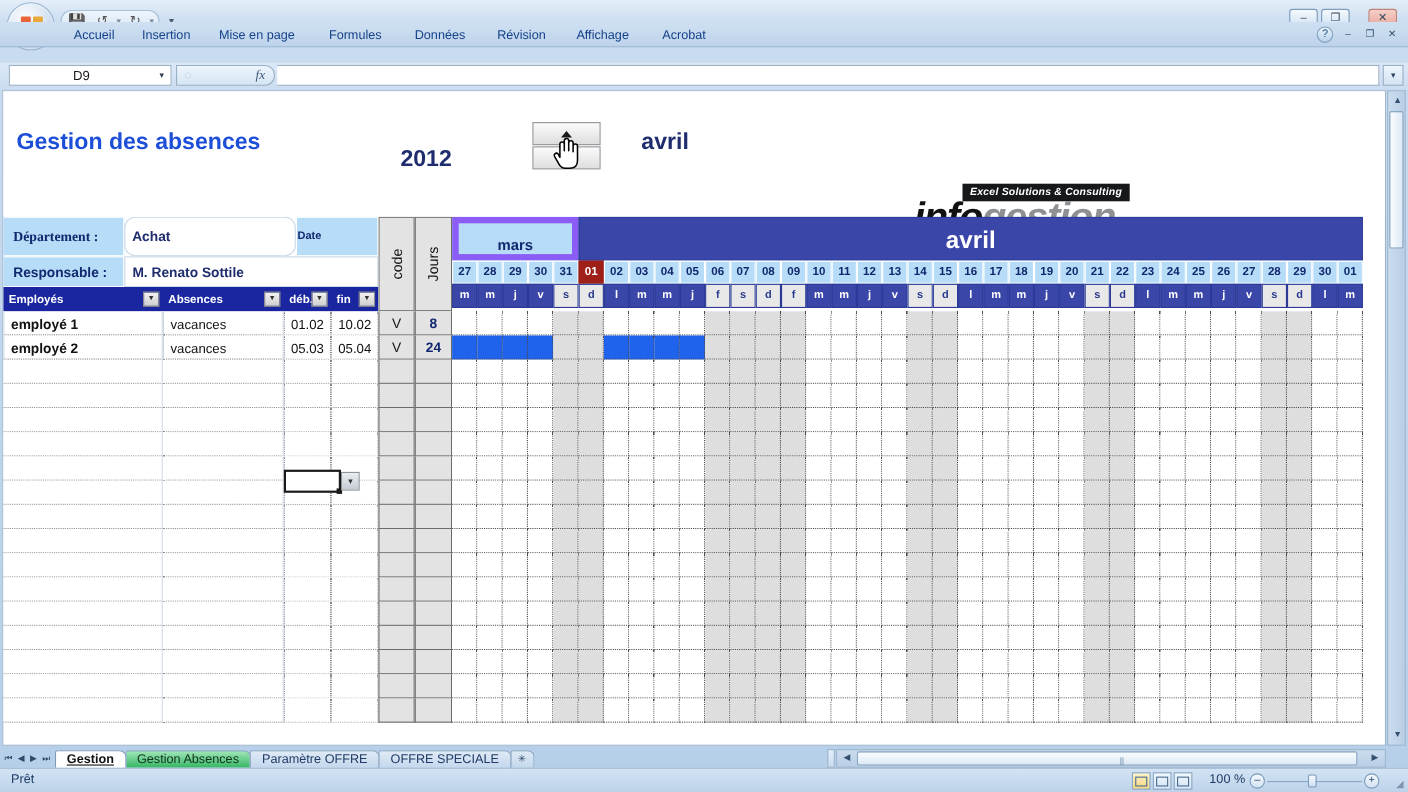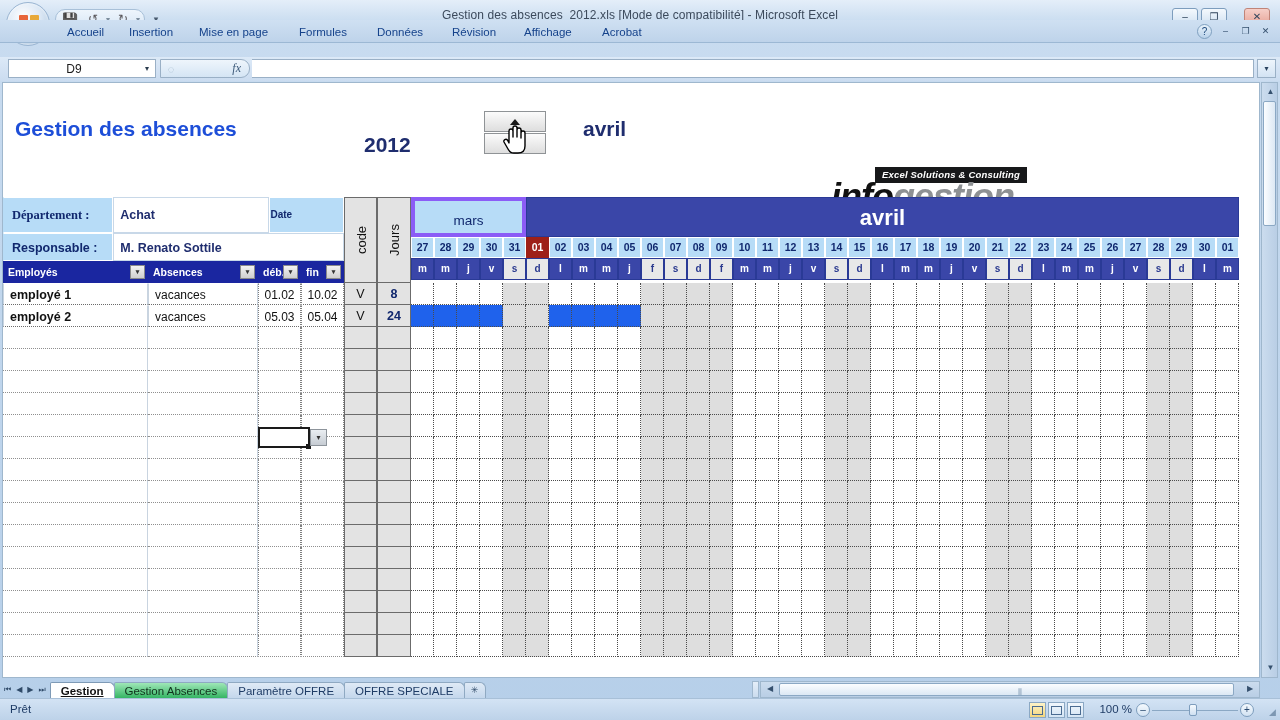--- a/index.html
+++ b/index.html
@@ -124,22 +124,22 @@
     padding:4px 8px; border:1px solid #fff; border-left-color:#b7dcf7; }
   .val-white { background:#fff; color:#1f2d6e; font-weight:bold; font-size:12.5px;
     padding:4px 6px; border:1px solid #c8d8e8; }
   .date-hdr { background:#b7dcf7; color:#11286e; font-weight:bold; font-size:10px;
     text-align:left; padding:4px 0; border:1px solid #fff; }
 
   .vcell { background:#e3e3e3; border:1px solid #6b6b6b; position:relative; }
   .vtext { position:absolute; left:50%; top:50%; transform:translate(-50%,-50%) rotate(-90deg);
     font-size:13px; color:#111; white-space:nowrap; }
 
-  .mon-mars { background:#b7dcf7; color:#11286e; font-weight:normal; font-size:13.5px;
-    text-align:center; line-height:40px; border:4px solid #8b5cf6; }
+  .mon-mars { background:#b7dcf7; color:#11286e; font-weight:bold; font-size:13.5px;
+    text-align:center; line-height:40px; border:6px solid #8b5cf6; }
   .mon-avril { background:#3a46a8; color:#fff; font-weight:bold; font-size:22px;
     text-align:center; line-height:40px; border:1px solid #2a3a96; }
 
   .flt-hdr { background:#1a26a0; color:#fff; font-size:10.5px; font-weight:bold;
     padding:4px 4px; border:1px solid #1a26a0; position:relative; }
   .flt-btn { position:absolute; right:2px; top:3px; width:15px; height:14px;
     background:linear-gradient(#f2f2f2,#cfcfcf); border:1px solid #8b8b8b;
     color:#333; font-size:7px; line-height:12px; text-align:center; }
 
   .dnum { text-align:center; font-size:10.5px; color:#11286e; font-weight:bold;
@@ -239,21 +239,20 @@
   #zs-knob { position:absolute; left:53px; top:1px; width:8px; height:12px;
     background:linear-gradient(#f6fafe,#cfe0f1); border:1px solid #7d9dbd; border-radius:2px; }
   #grip { position:absolute; right:4px; bottom:3px; font-size:9px; color:#7d97b2; }
 </style>
 </head>
 <body>
 
 <div id="app">
 
   <div id="titlebar">
-    <div id="title-text">Gestion des absences_2012.xls  [Mode de compatibilité] - Microsoft Excel</div>
     <div class="wbtn" id="btn-min">–</div>
     <div class="wbtn" id="btn-max">❐</div>
     <div class="wbtn" id="btn-close">✕</div>
   </div>
 
   <div id="orb">
     <div class="sq s1"></div>
     <div class="sq s2"></div>
     <div class="sq s3"></div>
     <div class="sq s4"></div>
@@ -317,21 +316,21 @@
         <div id="logo-tag">Excel Solutions &amp; Consulting</div>
         <div id="logo-word"><span class="a">info</span><span class="b">gestion</span></div>
       </div>
     </div>
 
     <div id="tbl">
         <div class="row">
           <div class="cell" style="width: 341px;">
             <div class="row" style="height: 36px;">
               <div class="cell lbl-blue w-emp" style="height: 36px; line-height: 26px; font-family: Liberation Serif, serif;">Département :</div>
-              <div class="cell val-white" style="width: 210px; height: 36px; line-height: 26px;">Achat</div>
+              <div class="cell val-white" style="width: 210px; height: 36px; line-height: 26px; border-radius: 10px;">Achat</div>
               <div class="cell date-hdr" style="width: 102px; height: 36px; line-height: 26px;">Date</div>
             </div>
             <div class="row" style="height: 28px;">
               <div class="cell lbl-blue w-emp" style="height: 28px; line-height: 20px;">Responsable :</div>
               <div class="cell val-white" style="width: 312px; height: 28px; line-height: 20px;">M. Renato Sottile</div>
             </div>
             <div class="row" style="height: 22px;">
               <div class="cell flt-hdr w-emp" style="height: 22px;">Employés<div class="flt-btn">▾</div></div>
               <div class="cell flt-hdr w-abs" style="height: 22px;">Absences<div class="flt-btn">▾</div></div>
               <div class="cell flt-hdr w-deb" style="height: 22px;">déb.<div class="flt-btn">▾</div></div>

